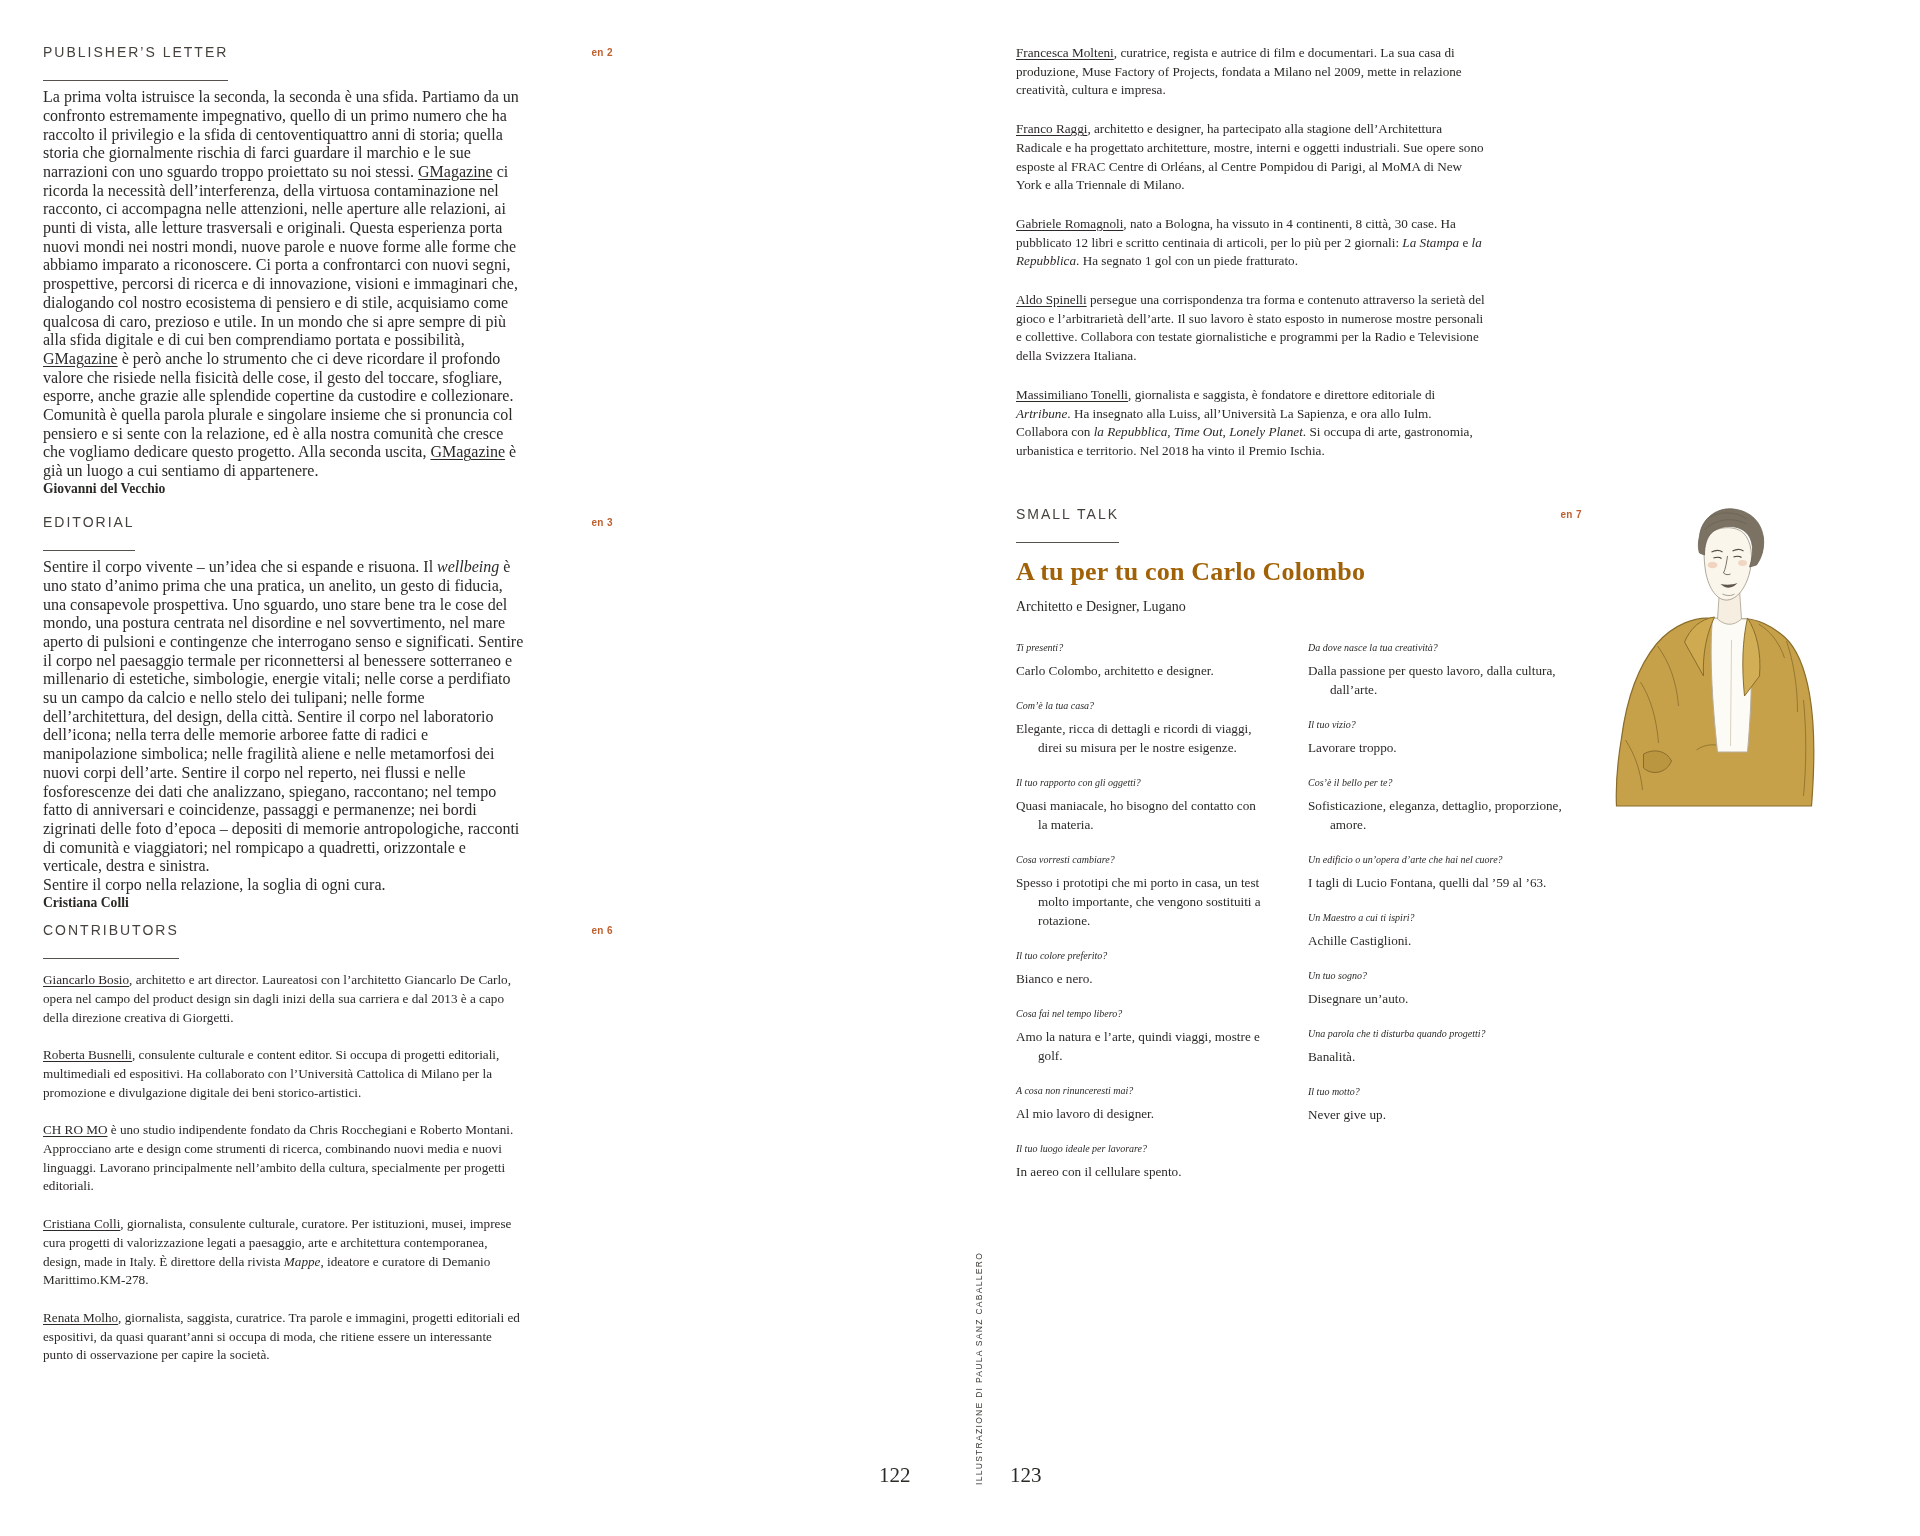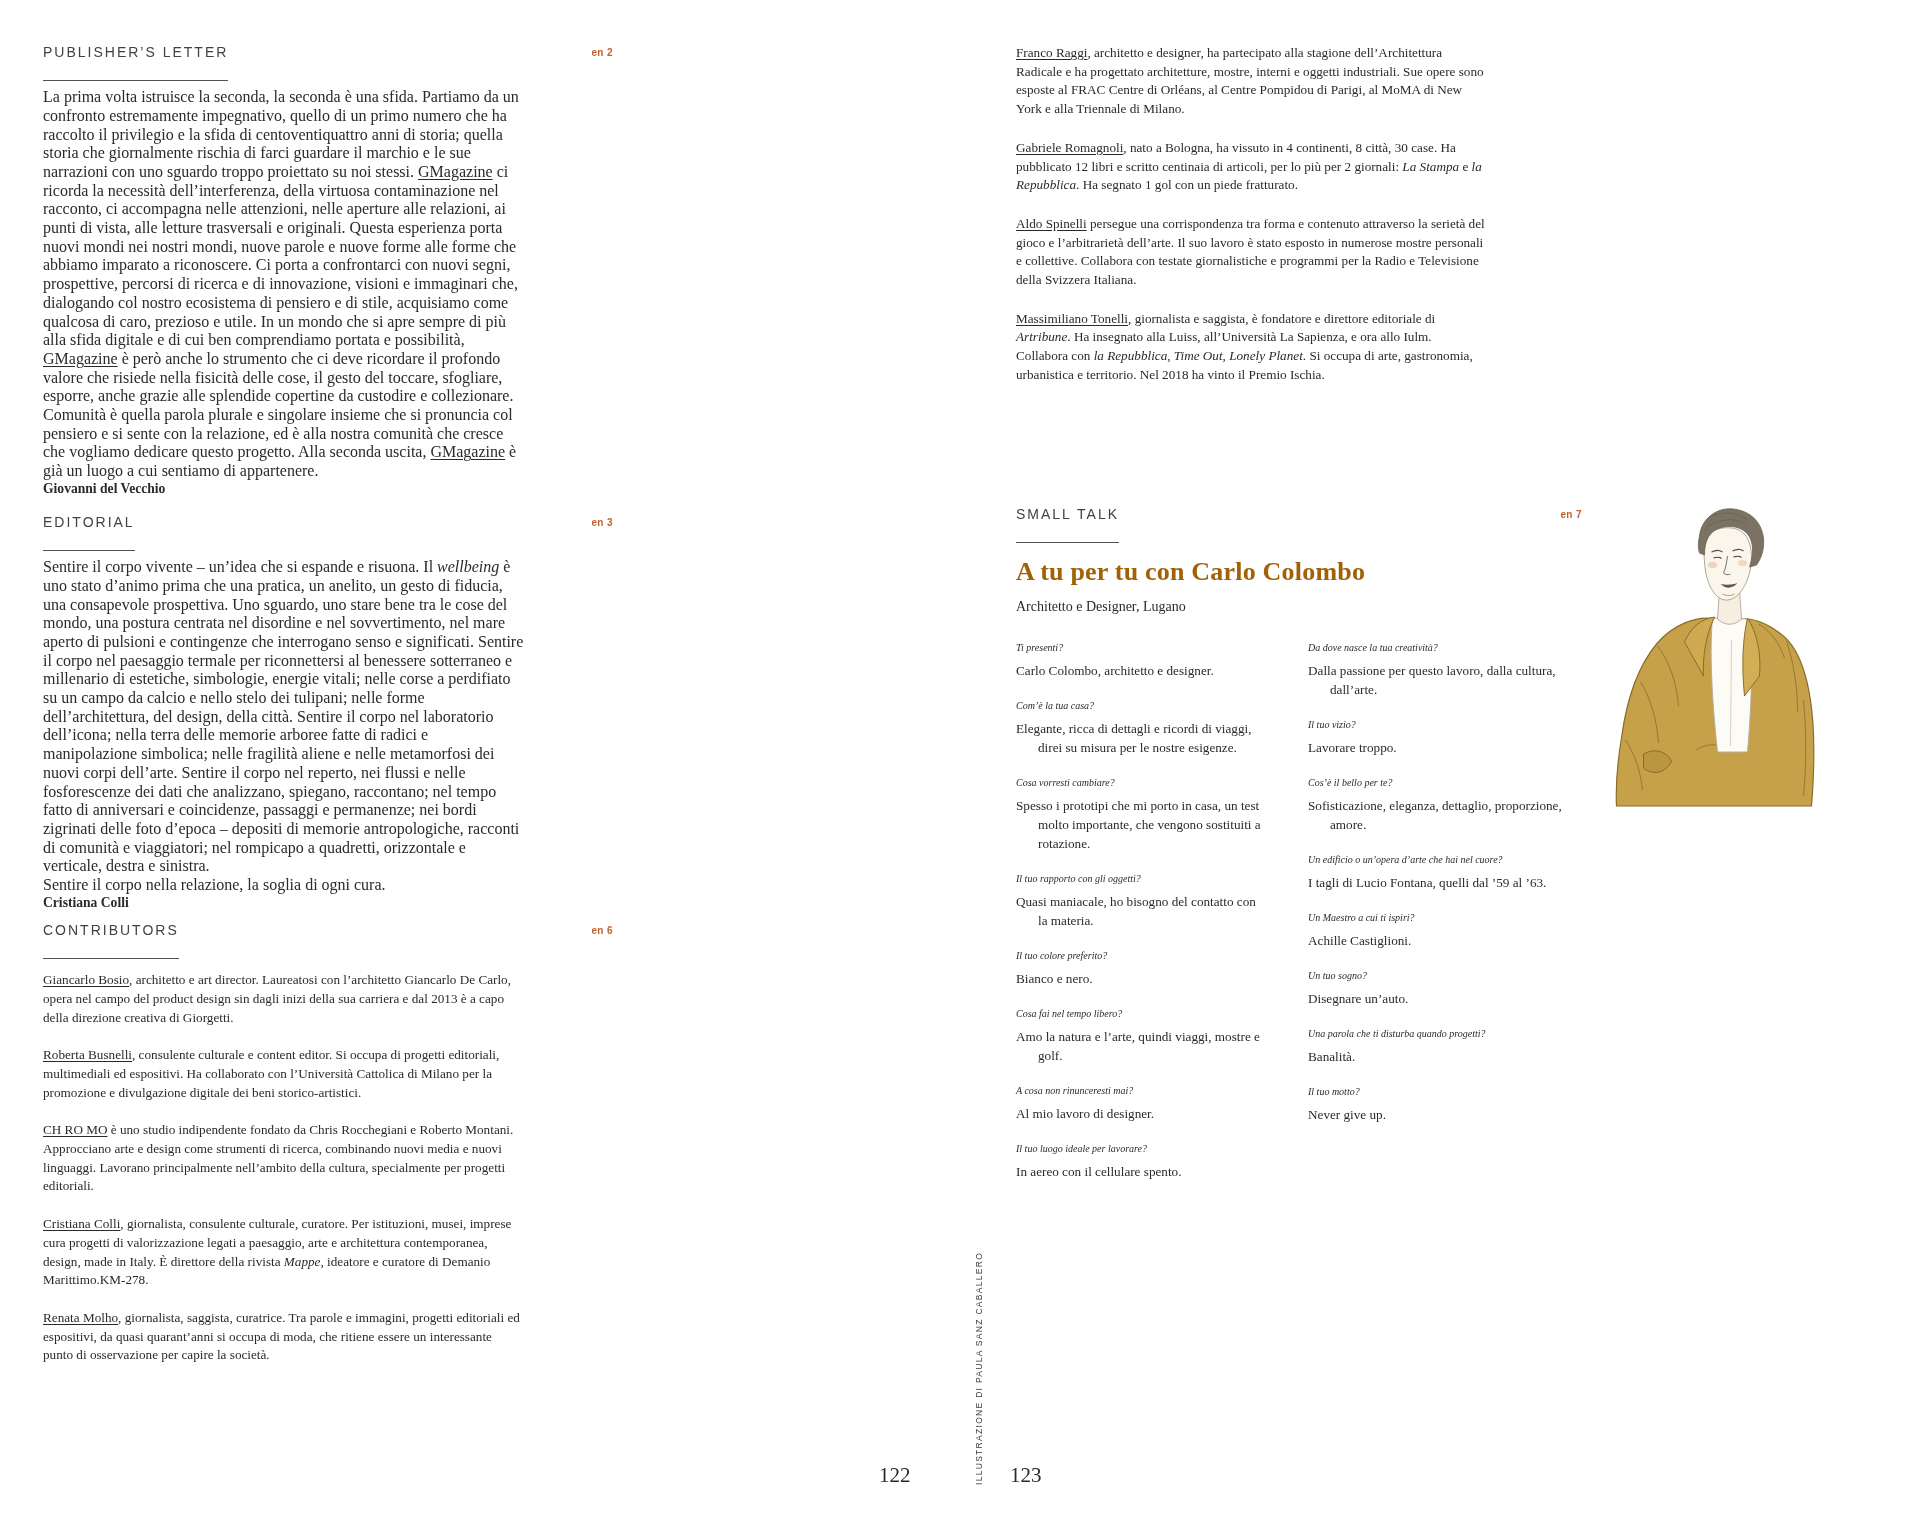--- a/index.html
+++ b/index.html
@@ -99,20 +99,21 @@
 
           <p class="bio"><span class="bio-name">Renata Molho</span><span><span>, giornalista, saggista, curatrice. Tra parole e immagini, progetti editoriali ed espositivi, da quasi quarant’anni si occupa di moda, che ritiene essere un interessante punto di osservazione per capire la società.</span></span></p>
         </div>
     </div>
 
   </section>
 
   <section class="col-right">
     <div class="bios" style="margin-top:0;">
 
+        <p class="bio"><span class="bio-name">Francesca Molteni</span><span><span>, curatrice, regista e autrice di film e documentari. La sua casa di produzione, Muse Factory of Projects, fondata a Milano nel 2009, mette in relazione creatività, cultura e impresa.</span></span></p>
 
         <p class="bio"><span class="bio-name">Franco Raggi</span><span><span>, architetto e designer, ha partecipato alla stagione dell’Architettura Radicale e ha progettato architetture, mostre, interni e oggetti industriali. Sue opere sono esposte al FRAC Centre di Orléans, al Centre Pompidou di Parigi, al MoMA di New York e alla Triennale di Milano.</span></span></p>
 
         <p class="bio"><span class="bio-name">Gabriele Romagnoli</span><span><span>, nato a Bologna, ha vissuto in 4 continenti, 8 città, 30 case. Ha pubblicato 12 libri e scritto centinaia di articoli, per lo più per 2 giornali: </span><span class="it">La Stampa</span><span> e </span><span class="it">la Repubblica</span><span>. Ha segnato 1 gol con un piede fratturato.</span></span></p>
 
         <p class="bio"><span class="bio-name">Aldo Spinelli</span><span><span> persegue una corrispondenza tra forma e contenuto attraverso la serietà del gioco e l’arbitrarietà dell’arte. Il suo lavoro è stato esposto in numerose mostre personali e collettive. Collabora con testate giornalistiche e programmi per la Radio e Televisione della Svizzera Italiana.</span></span></p>
 
         <p class="bio"><span class="bio-name">Massimiliano Tonelli</span><span><span>, giornalista e saggista, è fondatore e direttore editoriale di </span><span class="it">Artribune</span><span>. Ha insegnato alla Luiss, all’Università La Sapienza, e ora allo Iulm. Collabora con </span><span class="it">la Repubblica</span><span>, </span><span class="it">Time Out</span><span>, </span><span class="it">Lonely Planet</span><span>. Si occupa di arte, gastronomia, urbanistica e territorio. Nel 2018 ha vinto il Premio Ischia.</span></span></p>
       </div>
   </section>
@@ -132,27 +133,27 @@
             <p class="q">Ti presenti?</p>
             <p class="a">Carlo Colombo, architetto e designer.</p>
           </div>
 
           <div class="qa">
             <p class="q">Com’è la tua casa?</p>
             <p class="a">Elegante, ricca di dettagli e ricordi di viaggi, direi su misura per le nostre esigenze.</p>
           </div>
 
           <div class="qa">
+            <p class="q">Il tuo rapporto con gli oggetti?</p>
+            <p class="a">Quasi maniacale, ho bisogno del contatto con la materia.</p>
+          </div>
+
+          <div class="qa">
             <p class="q">Cosa vorresti cambiare?</p>
             <p class="a">Spesso i prototipi che mi porto in casa, un test molto importante, che vengono sostituiti a rotazione.</p>
-          </div>
-
-          <div class="qa">
-            <p class="q">Il tuo rapporto con gli oggetti?</p>
-            <p class="a">Quasi maniacale, ho bisogno del contatto con la materia.</p>
           </div>
 
           <div class="qa">
             <p class="q">Il tuo colore preferito?</p>
             <p class="a">Bianco e nero.</p>
           </div>
 
           <div class="qa">
             <p class="q">Cosa fai nel tempo libero?</p>
             <p class="a">Amo la natura e l’arte, quindi viaggi, mostre e golf.</p>

